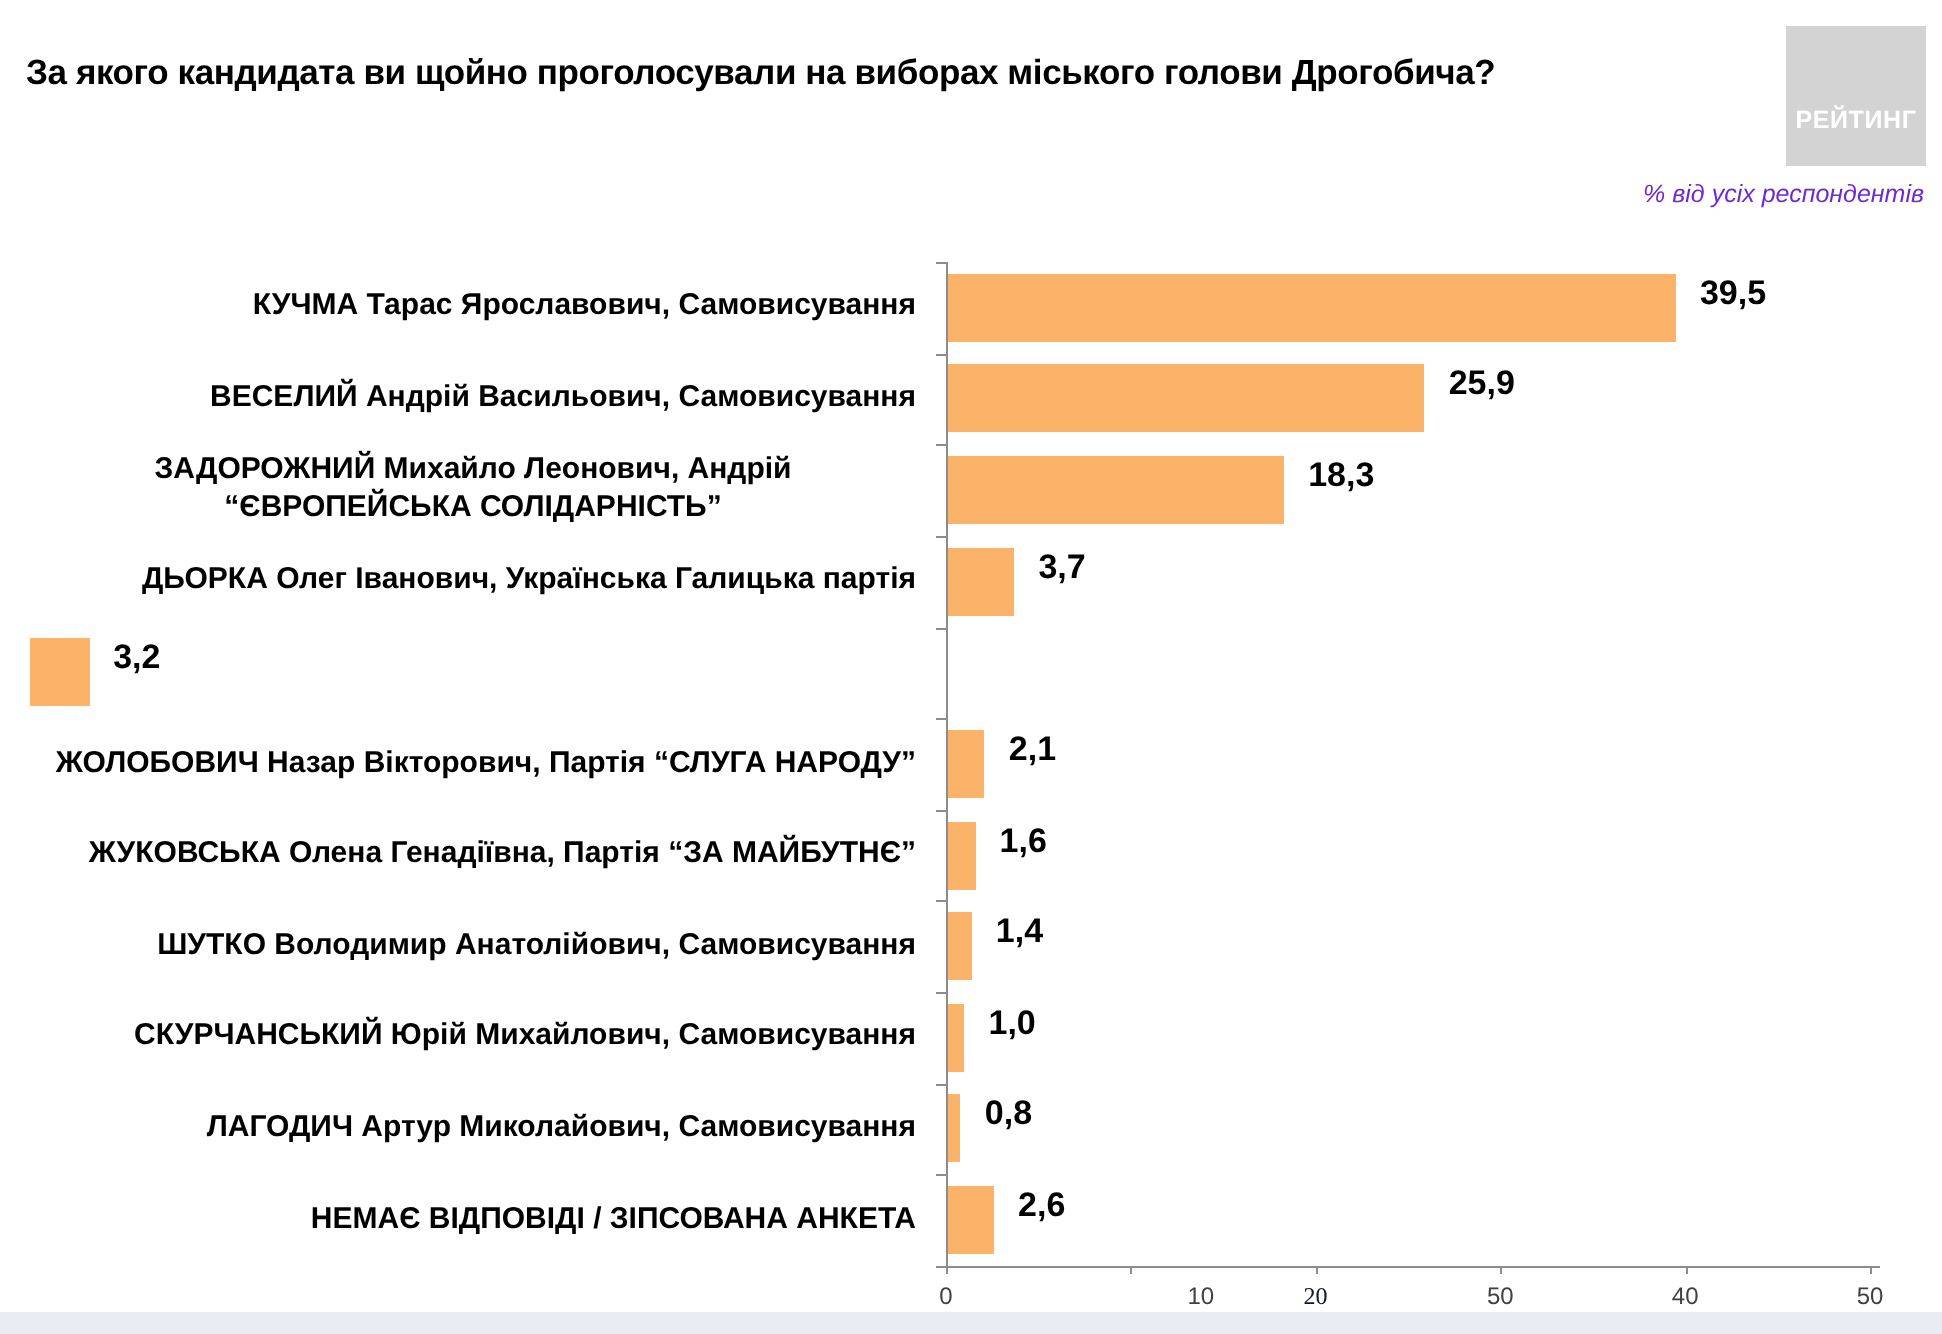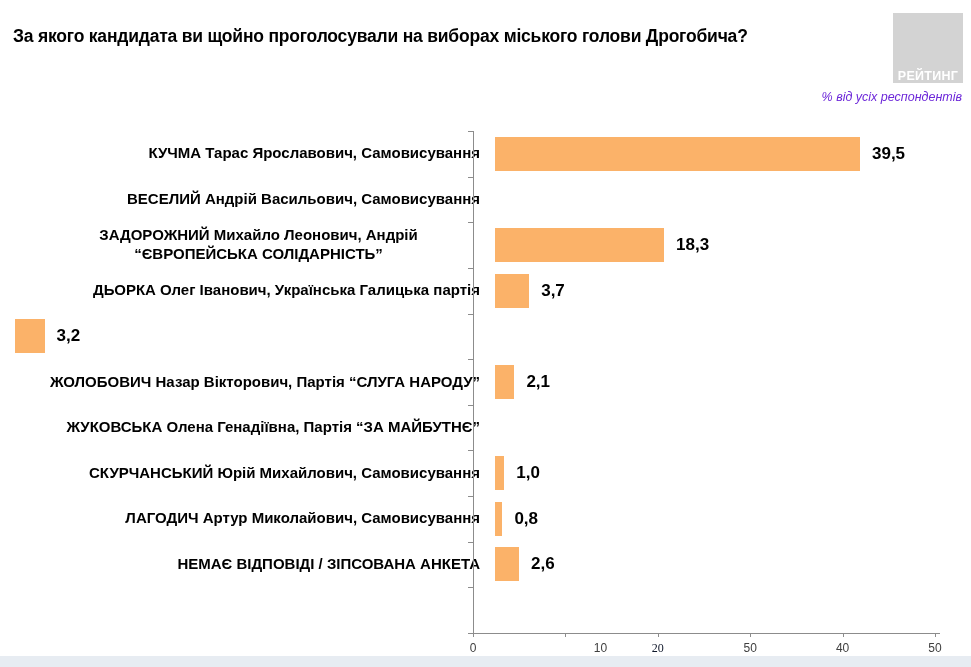--- a/index.html
+++ b/index.html
@@ -11,39 +11,39 @@
   .title {
     position:absolute; left:13px; top:26px; width:870px;
     font-size:17.5px; font-weight:bold; color:#000; letter-spacing:-0.2px;
     line-height:1.2;
   }
   .logo {
     position:absolute; top:13px; right:8px; width:70px; height:70px;
     display:flex; align-items:flex-end; justify-content:center;
   }
   .logo-text {
-    color:#ffffff; font-weight:bold; font-size:12.5px; margin-bottom:0;
+    color:#ffffff; font-weight:bold; font-size:12.5px; margin-bottom:16px;
     letter-spacing:0.3px;
   }
   .subtitle {
     position:absolute; top:90px; right:9px;
     font-style:italic; font-size:12.5px; color:#6d28d9;
   }
   .chart { position:absolute; left:15px; top:131px; width:948px; }
   .rows { position:relative; }
   .row { display:flex; align-items:center; }
   .cat-cell {
     width:443px; flex:0 0 443px; display:flex; justify-content:flex-end;
-    align-items:center; padding-right:15px; box-sizing:content-box;margin-left:22px;
+    align-items:center; padding-right:15px; box-sizing:content-box;
   }
   .cat-label {
     text-align:center; font-weight:bold; font-size:15px; line-height:1.25;
     color:#000; max-width:443px;
   }
-  .bar-zone { display:flex; align-items:center; flex:1; }
+  .bar-zone { display:flex; align-items:flex-start; flex:1; }
   .bar { height:34px; }
   .val { font-weight:bold; font-size:17px; color:#000; margin-left:12px; white-space:nowrap; }
   .axis-layer { position:absolute; left:0; top:0; pointer-events:none; }
   .vline { position:absolute; width:1px; }
   .hline { position:absolute; height:1px; }
   .ytick { position:absolute; width:5px; height:1px; }
   .xtick { position:absolute; width:1px; height:4px; }
   .xtick-label {
     position:absolute; transform:translateX(-50%);
     font-size:12px; color:#404040;
@@ -69,20 +69,24 @@
         </div>
         <div class="bar-zone">
           <div class="bar" style="width: 364.98px; background: rgb(251, 178, 105);"></div>
           <span class="val">39,5</span>
         </div>
       </div>
       <div class="row" style="height: 45.63px;">
         <div class="cat-cell">
           <div class="cat-label">ВЕСЕЛИЙ Андрій Васильович, Самовисування</div>
         </div>
+        <div class="bar-zone">
+          <div class="bar" style="width: 239.316px; background: rgb(251, 178, 105);"></div>
+          <span class="val">25,9</span>
+        </div>
       </div>
       <div class="row" style="height: 45.63px;">
         <div class="cat-cell">
           <div class="cat-label">ЗАДОРОЖНИЙ Михайло Леонович, Андрій “ЄВРОПЕЙСЬКА СОЛІДАРНІСТЬ”</div>
         </div>
         <div class="bar-zone">
           <div class="bar" style="width: 169.092px; background: rgb(251, 178, 105);"></div>
           <span class="val">18,3</span>
         </div>
       </div>
@@ -106,20 +110,33 @@
           <div class="cat-label">ЖОЛОБОВИЧ Назар Вікторович, Партія “СЛУГА НАРОДУ”</div>
         </div>
         <div class="bar-zone">
           <div class="bar" style="width: 19.404px; background: rgb(251, 178, 105);"></div>
           <span class="val">2,1</span>
         </div>
       </div>
       <div class="row" style="height: 45.63px;">
         <div class="cat-cell">
           <div class="cat-label">ЖУКОВСЬКА Олена Генадіївна, Партія “ЗА МАЙБУТНЄ”</div>
+        </div>
+        <div class="bar-zone">
+          <div class="bar" style="width: 14.784px; background: rgb(251, 178, 105);"></div>
+          <span class="val">1,6</span>
+        </div>
+      </div>
+      <div class="row" style="height: 45.63px;">
+        <div class="cat-cell">
+          <div class="cat-label">ШУТКО Володимир Анатолійович, Самовисування</div>
+        </div>
+        <div class="bar-zone">
+          <div class="bar" style="width: 12.936px; background: rgb(251, 178, 105);"></div>
+          <span class="val">1,4</span>
         </div>
       </div>
       <div class="row" style="height: 45.63px;">
         <div class="cat-cell">
           <div class="cat-label">СКУРЧАНСЬКИЙ Юрій Михайлович, Самовисування</div>
         </div>
         <div class="bar-zone">
           <div class="bar" style="width: 9.24px; background: rgb(251, 178, 105);"></div>
           <span class="val">1,0</span>
         </div>

